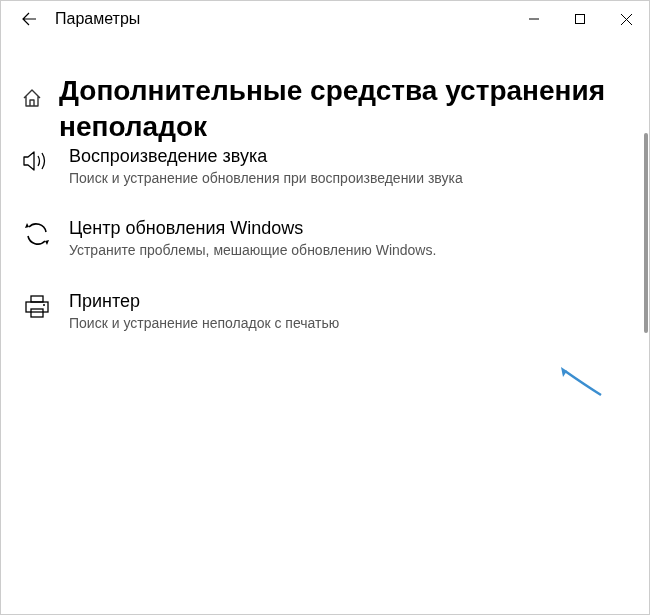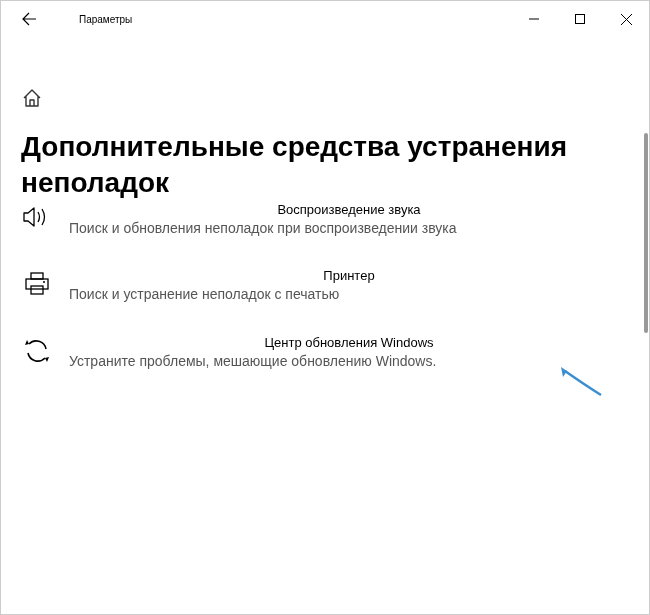--- a/index.html
+++ b/index.html
@@ -20,22 +20,22 @@
     }
     .back-btn {
       width: 28px;
       height: 28px;
       display: flex;
       align-items: center;
       justify-content: center;
       cursor: pointer;
     }
     .title-text {
-      margin-left: 36px;
-      font-size: 10px;
+      margin-left: 12px;
+      font-size: 16px;
       color: #000;
     }
     .win-controls {
       margin-left: auto;
       display: flex;
     }
     .win-btn {
       width: 46px;
       height: 32px;
       display: flex;
@@ -44,21 +44,20 @@
       cursor: pointer;
     }
     .content-wrap {
       padding: 18px 20px 10px 20px;
     }
     .header-row {
       display: flex;
       align-items: flex-start;
       gap: 16px;
       margin-top: 18px;
-      flex-direction: column;
     }
     .home-icon {
       margin-top: 14px;
       flex-shrink: 0;
     }
     .page-title {
       font-size: 28px;
       font-weight: 600;
       line-height: 1.3;
       color: #000;
@@ -83,25 +82,24 @@
     }
     .trouble-icon {
       flex-shrink: 0;
       width: 32px;
       display: flex;
       justify-content: center;
       margin-top: 2px;
     }
     .trouble-text { flex: 1; }
     .trouble-title {
-      font-size: 13px;
+      font-size: 18px;
       font-weight: 400;
       color: #000;
       margin-bottom: 2px;
-      text-align: center;
     }
     .trouble-desc {
       font-size: 14px;
       color: #555;
       line-height: 1.4;
     }
     .scrollbar {
       position: absolute;
       right: 1px;
       top: 132px;
@@ -163,55 +161,55 @@
     <div class="trouble-item">
       <div class="trouble-icon">
         <svg width="30" height="26" viewBox="0 0 30 26">
           <path d="M2 9 L6 9 L12 4 L12 22 L6 17 L2 17 Z" stroke="#000" stroke-width="1.3" fill="none" stroke-linejoin="round"></path>
           <path d="M16 8 Q19 13 16 18" stroke="#000" stroke-width="1.3" fill="none"></path>
           <path d="M20 5 Q25 13 20 21" stroke="#000" stroke-width="1.3" fill="none"></path>
         </svg>
       </div>
       <div class="trouble-text">
         <div class="trouble-title">Воспроизведение звука</div>
-        <div class="trouble-desc">Поиск и обновления неполадок при воспроизведении звука</div>
-      </div>
-    </div>
-
+        <div class="trouble-desc">Поиск и устранение обновления при воспроизведении звука</div>
+      </div>
+    </div>
+
+
+    <div class="trouble-item">
+      <div class="trouble-icon">
+        <svg width="28" height="28" viewBox="0 0 28 28">
+          <path d="M23 12 A10 10 0 0 0 6 7" stroke="#000" stroke-width="1.6" fill="none"></path>
+          <path d="M5 16 A10 10 0 0 0 22 21" stroke="#000" stroke-width="1.6" fill="none"></path>
+          <path d="M4 3 L6 7 L2 8 Z" fill="#000"></path>
+          <path d="M24 25 L22 21 L26 20 Z" fill="#000"></path>
+        </svg>
+      </div>
+      <div class="trouble-text">
+        <div class="trouble-title">Центр обновления Windows</div>
+        <div class="trouble-desc">Устраните проблемы, мешающие обновлению Windows.</div>
+      </div>
+    </div>
 
     <div class="trouble-item">
       <div class="trouble-icon">
         <svg width="28" height="28" viewBox="0 0 28 28">
           <rect x="8" y="3" width="12" height="6" stroke="#000" stroke-width="1.3" fill="none"></rect>
           <rect x="3" y="9" width="22" height="10" stroke="#000" stroke-width="1.3" fill="none"></rect>
           <rect x="8" y="16" width="12" height="8" stroke="#000" stroke-width="1.3" fill="none"></rect>
           <circle cx="21" cy="12" r="1" fill="#000"></circle>
         </svg>
       </div>
       <div class="trouble-text">
         <div class="trouble-title">Принтер</div>
         <div class="trouble-desc">Поиск и устранение неполадок с печатью</div>
       </div>
     </div>
 
-    <div class="trouble-item">
-      <div class="trouble-icon">
-        <svg width="28" height="28" viewBox="0 0 28 28">
-          <path d="M23 12 A10 10 0 0 0 6 7" stroke="#000" stroke-width="1.6" fill="none"></path>
-          <path d="M5 16 A10 10 0 0 0 22 21" stroke="#000" stroke-width="1.6" fill="none"></path>
-          <path d="M4 3 L6 7 L2 8 Z" fill="#000"></path>
-          <path d="M24 25 L22 21 L26 20 Z" fill="#000"></path>
-        </svg>
-      </div>
-      <div class="trouble-text">
-        <div class="trouble-title">Центр обновления Windows</div>
-        <div class="trouble-desc">Устраните проблемы, мешающие обновлению Windows.</div>
-      </div>
-    </div>
-
   </div>
 </div>
 
 <div class="scrollbar"></div>
 
 <svg class="arrow-annotation" width="50" height="36" viewBox="0 0 50 36">
   <path d="M44 30 Q28 20 8 6" stroke="#3b8ed0" stroke-width="2.5" fill="none"></path>
   <path d="M4 2 L10 6 L6 12 Z" fill="#3b8ed0"></path>
 </svg>
 

